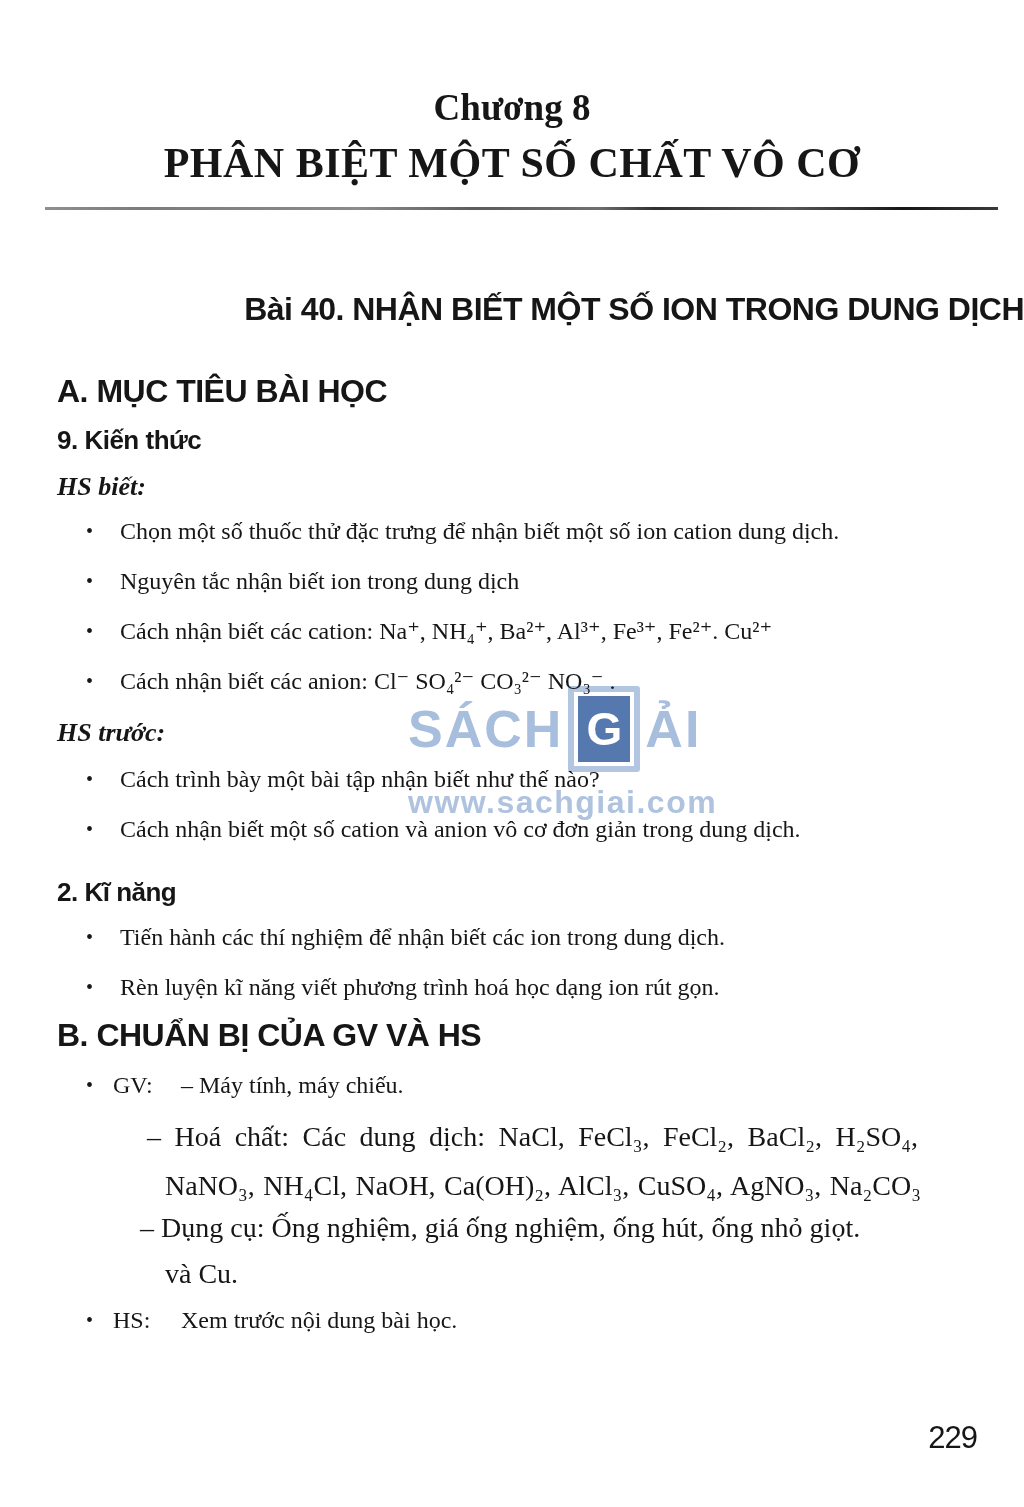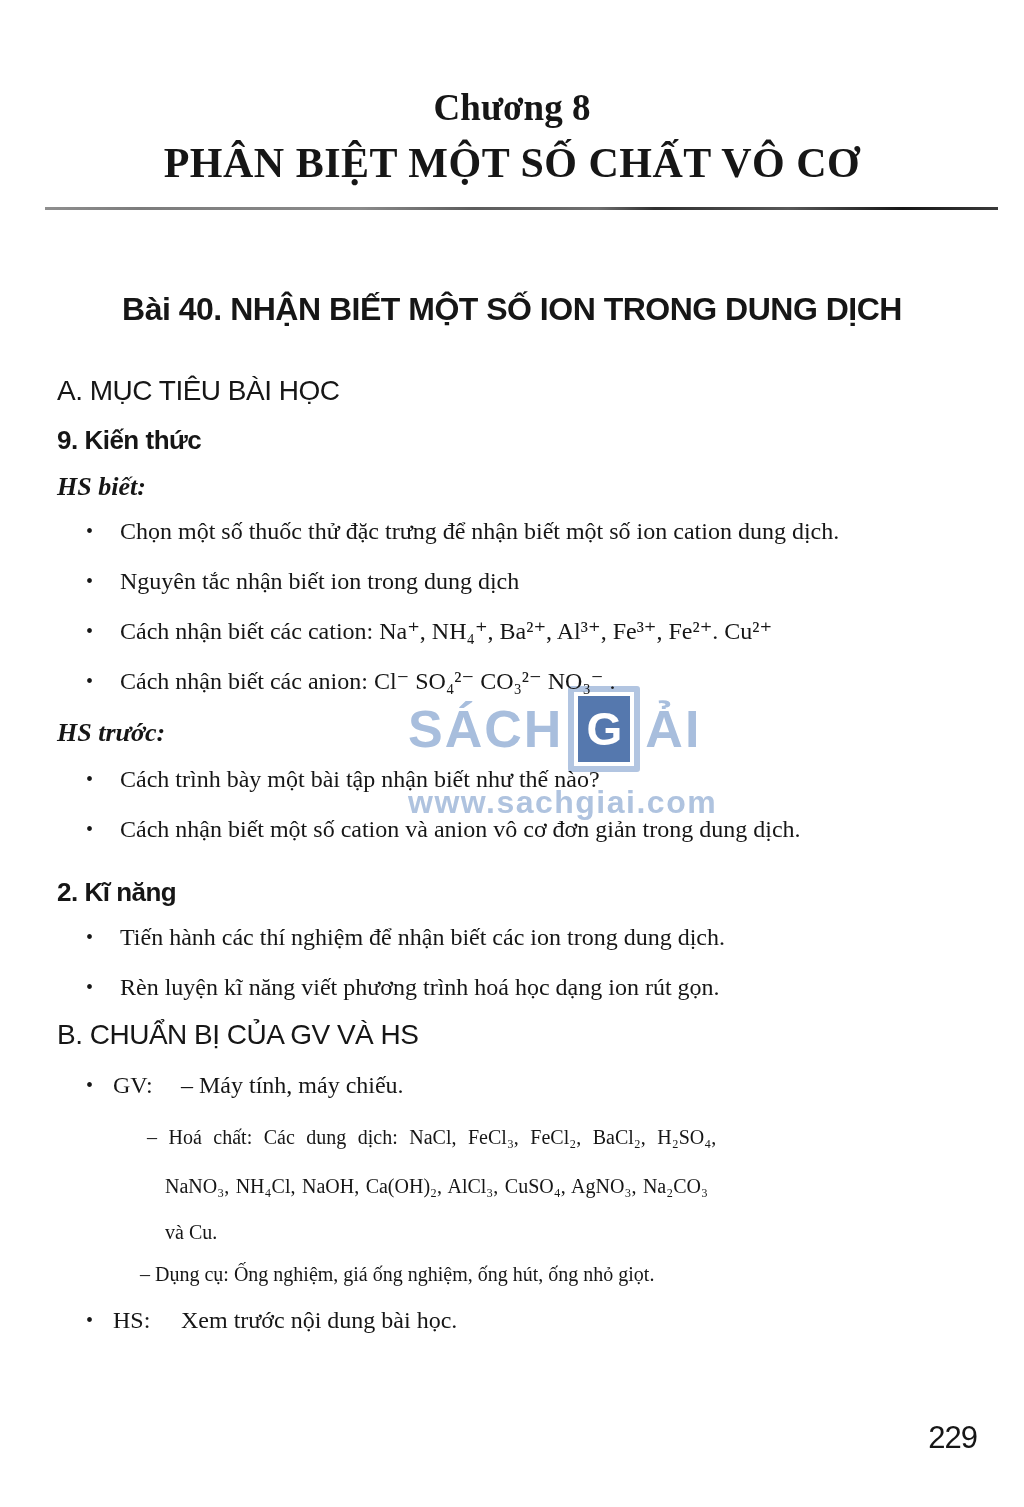--- a/index.html
+++ b/index.html
@@ -23,29 +23,29 @@
   .chapter-title {
     margin-top:6px; text-align:center;
     font-weight:bold; font-size:42px; line-height:54px;
     letter-spacing:0.5px;
   }
   .divider {
     margin:17px 26px 0 45px; height:3px; border:none;
     background:linear-gradient(90deg,#8f8f8f 0%,#7c7c7c 10%,#8b8b8b 33%,#5c5c5c 45%,#6f6f6f 58%,#303030 64%,#585858 78%,#161616 90%,#3a3a3a 100%);
   }
   .lesson-title {
-    margin-top:78px; text-align:center;
+    margin-top:78px; text-align:right;
     font-family:"Liberation Sans","DejaVu Sans",sans-serif;
     font-weight:bold; font-size:32px; line-height:42px;
     letter-spacing:-0.5px;
   }
   .h-sans-lg {
     margin:44px 0 0 57px;
     font-family:"Liberation Sans","DejaVu Sans",sans-serif;
-    font-weight:normal; font-size:28px; line-height:34px;
+    font-weight:bold; font-size:32px; line-height:34px;
     letter-spacing:-0.5px;
   }
   .h-sans {
     font-family:"Liberation Sans","DejaVu Sans",sans-serif;
     font-weight:bold; font-size:26px; line-height:33px;
     margin:16px 0 0 57px; letter-spacing:-0.5px;
   }
   .h-serif-it {
     font-weight:bold; font-style:italic;
     font-size:26px; line-height:33px;
@@ -63,21 +63,21 @@
     width:34px; flex:0 0 34px;
     font-size:20px; line-height:38px;
   }
 
   
   .row { display:flex; align-items:flex-start; margin-left:86px; font-size:24px; line-height:38px; }
   .row .dot { width:27px; flex:0 0 27px; font-size:20px; }
   .row .lbl { width:68px; flex:0 0 68px; }
   .row-gv { margin-top:14px; }
   .row-hs { margin-top:8px; }
-  .ind-line { font-size:20px; line-height:38px; }
+  .ind-line { font-size:28px; line-height:38px; }
   .l-hoachat { margin:14px 30px 0 147px; word-spacing:6.5px; }
   .l-chems   { margin:11px 30px 0 165px; word-spacing:1.5px; }
   .l-vacu    { margin:8px 0 0 165px; }
   .l-dungcu  { margin:4px 0 0 140px; }
 
   
   .watermark { position:absolute; z-index:0; left:408px; top:686px; color:#a8bedd; }
   .wm-row { display:flex; align-items:center; }
   .wm-word {
     font-family:"Liberation Sans","DejaVu Sans",sans-serif;
@@ -183,22 +183,22 @@
     <div class="h-sans-lg" style="margin-top:10px;">B. CHUẨN BỊ CỦA GV VÀ HS</div>
 
     <div class="row row-gv">
       <span class="dot">•</span>
       <span class="lbl">GV:</span>
       <span>– Máy tính, máy chiếu.</span>
     </div>
 
     <div class="ind-line l-hoachat">– Hoá chất: Các dung dịch: NaCl, FeCl₃, FeCl₂, BaCl₂, H₂SO₄,</div>
     <div class="ind-line l-chems">NaNO₃, NH₄Cl, NaOH, Ca(OH)₂, AlCl₃, CuSO₄, AgNO₃, Na₂CO₃</div>
+    <div class="ind-line l-dungcu">– Dụng cụ: Ống nghiệm, giá ống nghiệm, ống hút, ống nhỏ giọt.</div>
     <div class="ind-line l-vacu">và Cu.</div>
-    <div class="ind-line l-dungcu">– Dụng cụ: Ống nghiệm, giá ống nghiệm, ống hút, ống nhỏ giọt.</div>
 
     <div class="row row-hs">
       <span class="dot">•</span>
       <span class="lbl">HS:</span>
       <span>Xem trước nội dung bài học.</span>
     </div>
 
   </div>
 
   <div class="page-number">229</div>

